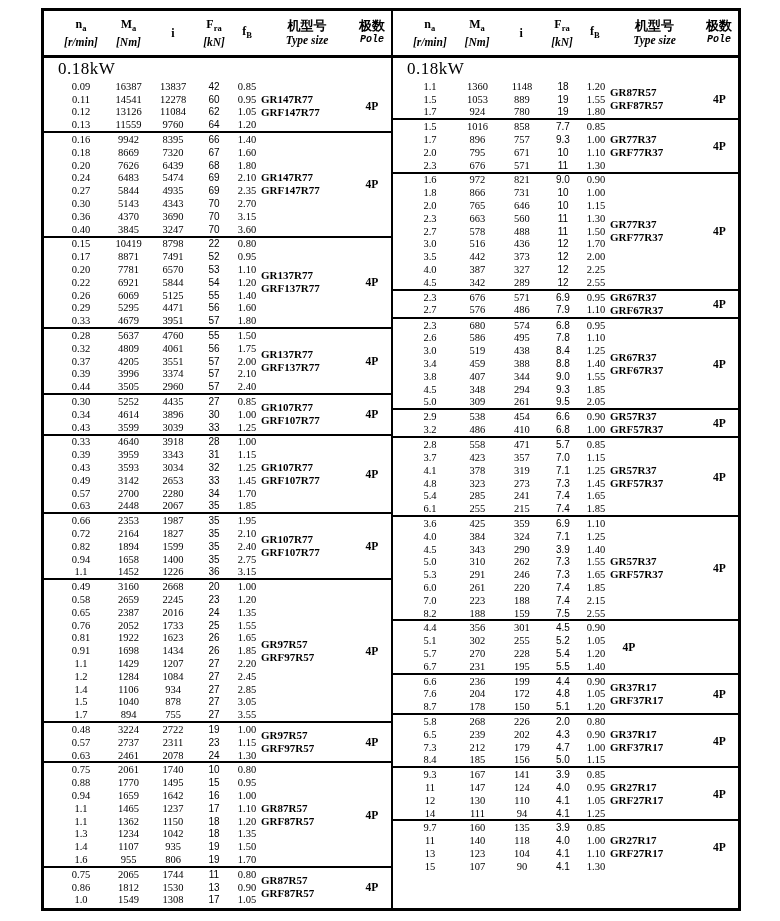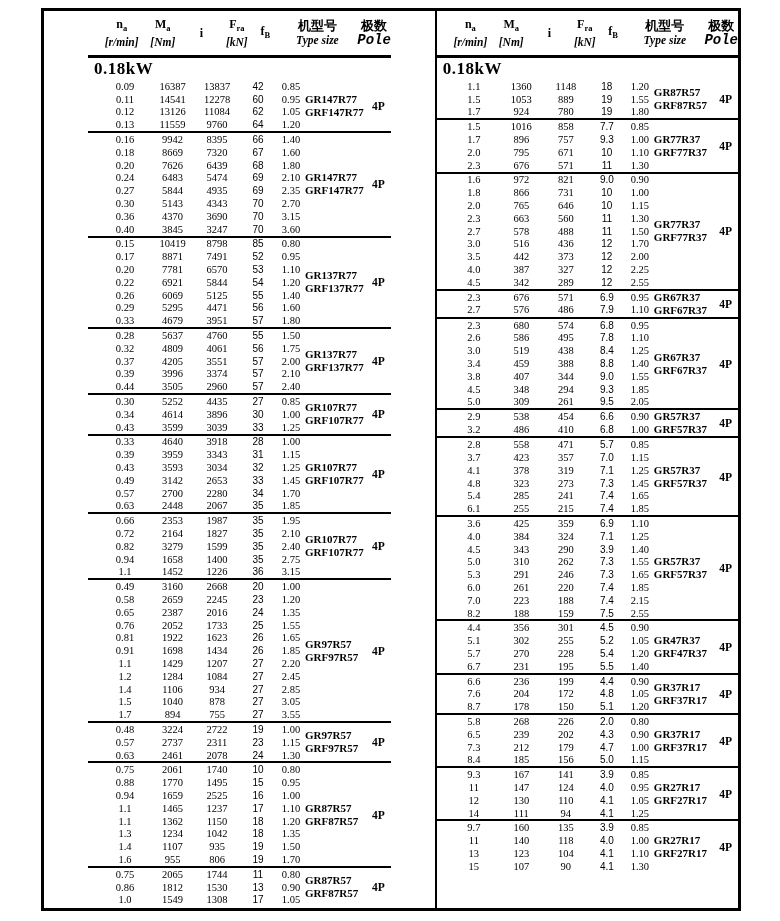--- a/index.html
+++ b/index.html
@@ -1,34 +1,34 @@
 <!DOCTYPE html>
 <html><head>
 <meta charset="utf-8">
 <style>
   html,body{margin:0;padding:0;background:#ffffff;}
   .page{position:relative;width:780px;height:921px;background:#fff;overflow:hidden;
         font-family:"Liberation Serif",serif;color:#000;}
   .catalog{position:absolute;left:41px;top:8px;width:700px;height:903px;
            border:3px solid #000;box-sizing:border-box;display:flex;background:#fff;}
-  .half{width:356px;box-sizing:border-box;display:flex;flex-direction:column;overflow:hidden;margin-left:44px;}
+  .half{width:356px;box-sizing:border-box;display:flex;flex-direction:column;overflow:hidden;}
   .half.right{border-left:2px solid #000;}
   
   .hrow{display:flex;height:47px;border-bottom:3px solid #000;padding-left:12px;box-sizing:border-box;}
   .hcell{display:flex;flex-direction:column;justify-content:center;align-items:center;
          font-weight:bold;font-size:12px;line-height:14px;}
   .hline1{white-space:nowrap;}
   .hline1 sub{font-size:8.5px;font-weight:bold;}
   .hline2{font-size:11.5px;white-space:nowrap;font-style:italic;}
   .hc-cjk .hline1{font-size:13px;}
-  .hc-pole .hline2{font-family:"Liberation Mono",monospace;font-size:14px;}
+  .hc-pole .hline2{font-family:"Liberation Mono",monospace;font-size:10px;}
   .hc0{width:50px;} .hc1{width:45px;} .hc2{width:44px;} .hc3{width:38px;} .hc4{width:28px;justify-content:center;}
   .hc5{width:92px;} .hc6{width:38px;}
   
-  .section-label{height:22px;line-height:21px;font-weight:bold;font-size:17px;padding-left:6px;
+  .section-label{height:22px;line-height:21px;font-weight:normal;font-size:17px;padding-left:14px;
                  letter-spacing:0.5px;}
   
   .groups{flex:1;display:flex;flex-direction:column;overflow:hidden;}
   .group{display:flex;}
   .group + .group{border-top:2px solid #000;}
   .rows{width:217px;display:flex;flex-direction:column;padding-left:12px;box-sizing:border-box;}
   .row{display:flex;height:12.8px;align-items:center;}
   .cell{text-align:center;font-size:10.5px;line-height:11px;white-space:nowrap;}
   .c0{width:50px;} .c1{width:45px;} .c2{width:44px;}
   .c3{width:38px;font-family:"Liberation Sans",sans-serif;font-size:10px;}
@@ -176,21 +176,21 @@
               <div class="model-name">GRF147R77</div>
             </div>
             <div class="pole-cell">4P</div>
           </div>
           <div class="group">
             <div class="rows">
               <div class="row">
                 <div class="cell c0">0.15</div>
                 <div class="cell c1">10419</div>
                 <div class="cell c2">8798</div>
-                <div class="cell c3">85</div>
+                <div class="cell c3">22</div>
                 <div class="cell c4">0.80</div>
               </div>
               <div class="row">
                 <div class="cell c0">0.17</div>
                 <div class="cell c1">8871</div>
                 <div class="cell c2">7491</div>
                 <div class="cell c3">52</div>
                 <div class="cell c4">0.95</div>
               </div>
               <div class="row">
@@ -371,21 +371,21 @@
               </div>
               <div class="row">
                 <div class="cell c0">0.72</div>
                 <div class="cell c1">2164</div>
                 <div class="cell c2">1827</div>
                 <div class="cell c3">35</div>
                 <div class="cell c4">2.10</div>
               </div>
               <div class="row">
                 <div class="cell c0">0.82</div>
-                <div class="cell c1">3279</div>
+                <div class="cell c1">1894</div>
                 <div class="cell c2">1599</div>
                 <div class="cell c3">35</div>
                 <div class="cell c4">2.40</div>
               </div>
               <div class="row">
                 <div class="cell c0">0.94</div>
                 <div class="cell c1">1658</div>
                 <div class="cell c2">1400</div>
                 <div class="cell c3">35</div>
                 <div class="cell c4">2.75</div>
@@ -532,21 +532,21 @@
               <div class="row">
                 <div class="cell c0">0.88</div>
                 <div class="cell c1">1770</div>
                 <div class="cell c2">1495</div>
                 <div class="cell c3">15</div>
                 <div class="cell c4">0.95</div>
               </div>
               <div class="row">
                 <div class="cell c0">0.94</div>
                 <div class="cell c1">1659</div>
-                <div class="cell c2">2525</div>
+                <div class="cell c2">1642</div>
                 <div class="cell c3">16</div>
                 <div class="cell c4">1.00</div>
               </div>
               <div class="row">
                 <div class="cell c0">1.1</div>
                 <div class="cell c1">1465</div>
                 <div class="cell c2">1237</div>
                 <div class="cell c3">17</div>
                 <div class="cell c4">1.10</div>
               </div>
@@ -1032,24 +1032,20 @@
                 <div class="cell c4">1.20</div>
               </div>
               <div class="row">
                 <div class="cell c0">6.7</div>
                 <div class="cell c1">231</div>
                 <div class="cell c2">195</div>
                 <div class="cell c3">5.5</div>
                 <div class="cell c4">1.40</div>
               </div>
             </div>
-            <div class="model-cell">
-              <div class="model-name">GR47R37</div>
-              <div class="model-name">GRF47R37</div>
-            </div>
             <div class="pole-cell">4P</div>
           </div>
           <div class="group">
             <div class="rows">
               <div class="row">
                 <div class="cell c0">6.6</div>
                 <div class="cell c1">236</div>
                 <div class="cell c2">199</div>
                 <div class="cell c3">4.4</div>
                 <div class="cell c4">0.90</div>

